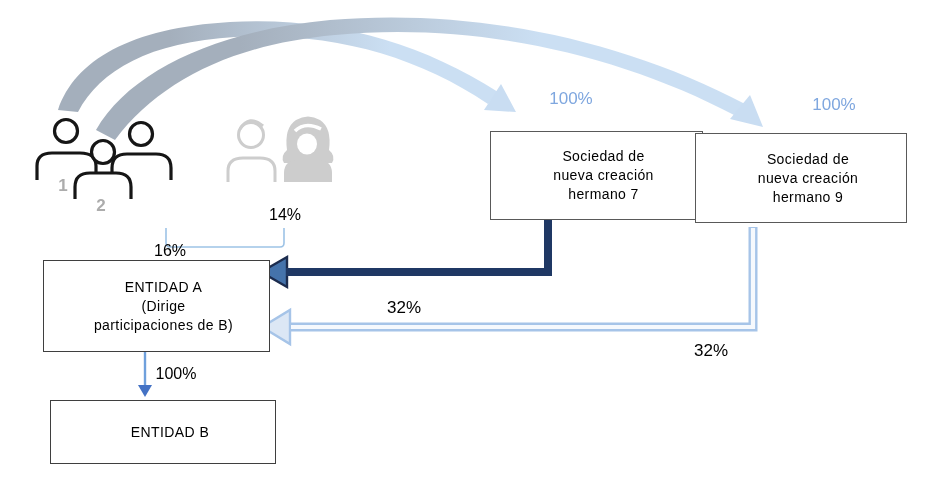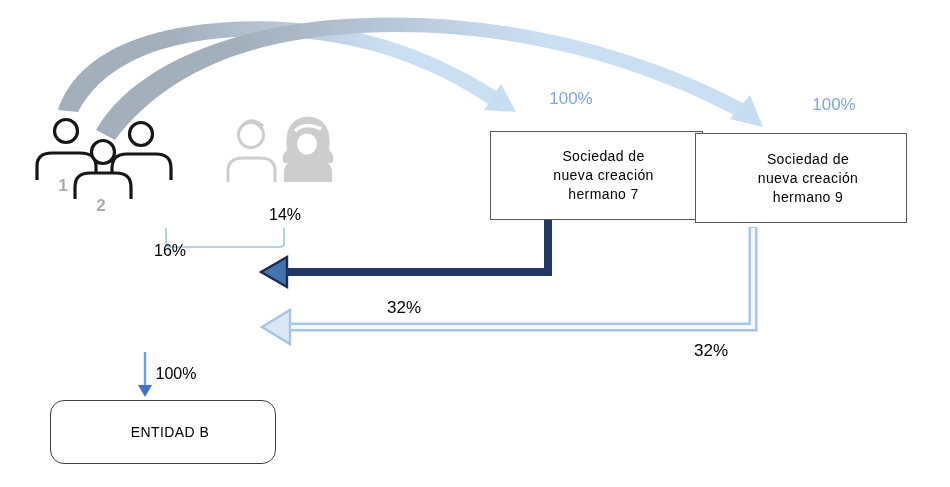--- a/index.html
+++ b/index.html
@@ -11,21 +11,21 @@
   .node{
     position:absolute;background:#ffffff;display:flex;flex-direction:column;
     align-items:center;justify-content:center;text-align:center;
     font-size:14px;line-height:19px;letter-spacing:0.4px;color:#000;padding-left:14px;
   }
   .border-gray{border:1.5px solid #595959;}
   .border-dark{border:1.5px solid #3F3F3F;}
   .box-hermano1{left:490px;top:131px;width:197px;height:87px;}
   .box-hermano2{left:695px;top:133px;width:196px;height:88px;}
   .box-entidad-a{left:43px;top:260px;width:211px;height:90px;}
-  .box-entidad-b{left:50px;top:400px;width:210px;height:62px;border-radius:14px;}
+  .box-entidad-b{left:50px;top:400px;width:210px;height:62px;}
   .lbl{
     position:absolute;transform:translateX(-50%);white-space:nowrap;
     font-weight:normal;font-size:16px;color:#000;
   }
   .lbl-16{left:170px;top:206px;margin-top:36px;}
   .lbl-20{left:285px;top:206px;}
   .lbl-blue{color:#7FA7DF;font-size:17px;}
   .lbl-100-h1{left:571px;top:89px;}
   .lbl-100-h2{left:834px;top:95px;}
   .lbl-32-a{left:404px;top:298px;font-size:17px;}
@@ -108,20 +108,25 @@
     <span>nueva creación</span>
     <span>hermano 7</span>
   </div>
 
   <div class="node border-gray box-hermano2">
     <span>Sociedad de</span>
     <span>nueva creación</span>
     <span>hermano 9</span>
   </div>
 
+  <div class="node border-dark box-entidad-a">
+    <span>ENTIDAD A</span>
+    <span>(Dirige</span>
+    <span>participaciones de B)</span>
+  </div>
 
   <div class="node border-dark box-entidad-b">
     <span>ENTIDAD B</span>
   </div>
 
   <span class="lbl lbl-16">16%</span>
   <span class="lbl lbl-20">14%</span>
   <span class="lbl lbl-blue lbl-100-h1">100%</span>
   <span class="lbl lbl-blue lbl-100-h2">100%</span>
   <span class="lbl lbl-32-a">32%</span>

